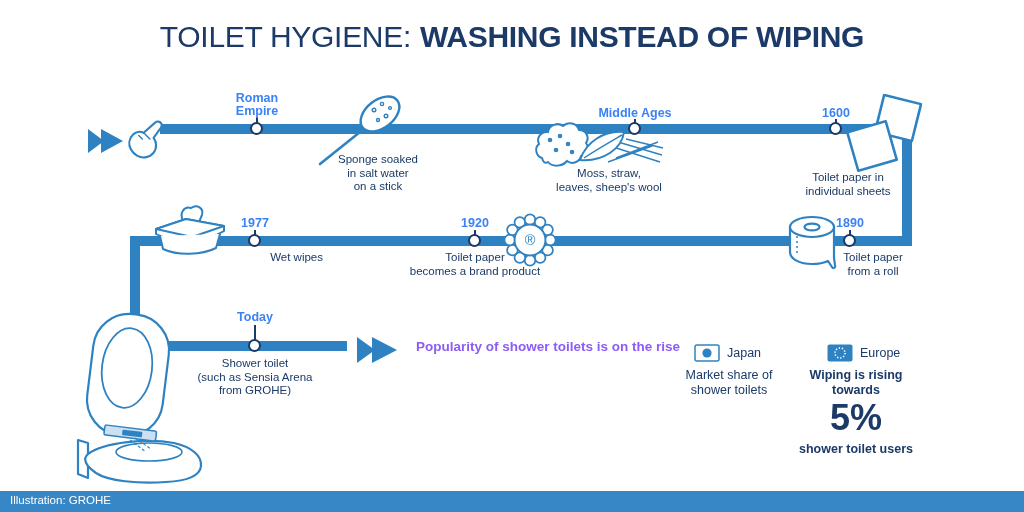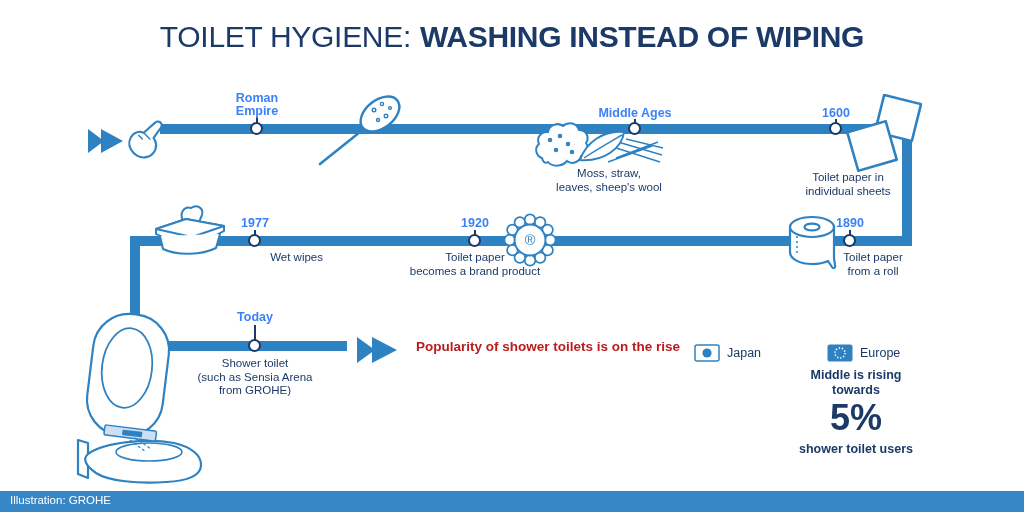--- a/index.html
+++ b/index.html
@@ -22,21 +22,21 @@
   .label{
     position:absolute;color:#3b82f6;font-weight:bold;font-size:12.5px;
     line-height:13px;text-align:center;white-space:pre-line;z-index:4;
   }
   .caption{
     position:absolute;color:#1B3A68;font-size:11.5px;line-height:13.5px;
     text-align:center;white-space:pre-line;z-index:4;
   }
   .icon{position:absolute;z-index:2;}
   .headline{
-    position:absolute;left:416px;top:339px;color:#b91c1c;font-weight:bold;
+    position:absolute;left:416px;top:339px;color:#8b5cf6;font-weight:bold;
     font-size:13.5px;white-space:nowrap;z-index:4;
   }
   .statname{position:absolute;color:#1B3A68;font-size:12.5px;z-index:4;}
   .statcaption{
     position:absolute;color:#1B3A68;font-size:12.5px;line-height:14.5px;
     text-align:center;white-space:pre-line;z-index:4;
   }
   .statcaption.bold{font-weight:bold;}
   .statvalue{
     position:absolute;color:#1B3A68;font-size:36px;font-weight:800;
@@ -89,20 +89,23 @@
       <ellipse cx="64" cy="20" rx="22" ry="14" transform="rotate(-38 64 20)" fill="#ffffff" stroke="#2F82C1" stroke-width="2.4"></ellipse>
       <g fill="none" stroke="#2F82C1" stroke-width="1.4">
         <circle cx="58" cy="16" r="1.8"></circle>
           <circle cx="66" cy="10" r="1.6"></circle>
           <circle cx="70" cy="22" r="1.8"></circle>
           <circle cx="62" cy="26" r="1.5"></circle>
           <circle cx="74" cy="14" r="1.4"></circle>
       </g>
     </svg>
   </div>
+  <div class="caption" style="left:318px;top:153px;width:120px;">Sponge soaked
+in salt water
+on a stick</div>
 
   <div class="icon" style="left:532px;top:120px;">
     <svg viewBox="0 0 132 52" width="132" height="52" fill="none" stroke="#2F82C1" stroke-width="2">
       <path d="M78 26 L128 42 M86 22 L130 35 M94 19 L131 28 M84 38 L126 22 M76 42 L120 26" stroke-width="1.4"></path>
       <path d="M10 38 C4 36 2 28 7 24 C4 18 9 11 16 12 C17 5 26 2 31 6 C36 1 45 3 47 10 C54 10 58 17 54 23 C58 28 55 35 49 36 C48 42 40 45 35 41 C30 47 20 47 16 42 C13 44 11 42 10 38 Z" fill="#ffffff"></path>
       <circle cx="18" cy="20" r="1.3"></circle>
         <circle cx="28" cy="16" r="1.3"></circle>
         <circle cx="36" cy="24" r="1.3"></circle>
         <circle cx="24" cy="30" r="1.3"></circle>
         <circle cx="40" cy="32" r="1.3"></circle>
@@ -209,29 +212,31 @@
 
   <div class="headline">Popularity of shower toilets is on the rise</div>
 
   <div class="icon" style="left:694px;top:344px;">
     <svg viewBox="0 0 26 18" width="26" height="18">
       <rect x="1" y="1" width="24" height="16" rx="2" fill="#ffffff" stroke="#2F82C1" stroke-width="1.5"></rect>
       <circle cx="13" cy="9" r="4.6" fill="#2F82C1"></circle>
     </svg>
   </div>
   <div class="statname" style="left:727px;top:346px;">Japan</div>
+  <div class="statcaption" style="left:659px;top:368px;width:140px;">Market share of
+shower toilets</div>
 
   <div class="icon" style="left:827px;top:344px;">
     <svg viewBox="0 0 26 18" width="26" height="18">
       <rect x="0.5" y="0.5" width="25" height="17" rx="2" fill="#2F82C1"></rect>
       <circle cx="13" cy="9" r="5" fill="none" stroke="#ffffff" stroke-width="1.6" stroke-dasharray="1.3 1.8"></circle>
     </svg>
   </div>
   <div class="statname" style="left:860px;top:346px;">Europe</div>
-  <div class="statcaption bold" style="left:785px;top:368px;width:142px;">Middle is rising
+  <div class="statcaption bold" style="left:785px;top:368px;width:142px;">Wiping is rising
 towards</div>
   <div class="statvalue" style="left:785px;top:397px;width:142px;">5%</div>
   <div class="statcaption bold" style="left:785px;top:442px;width:142px;">shower toilet users</div>
 
   <div class="footer">
     <div class="credit">Illustration: GROHE</div>
   </div>
 
 </div>
 

